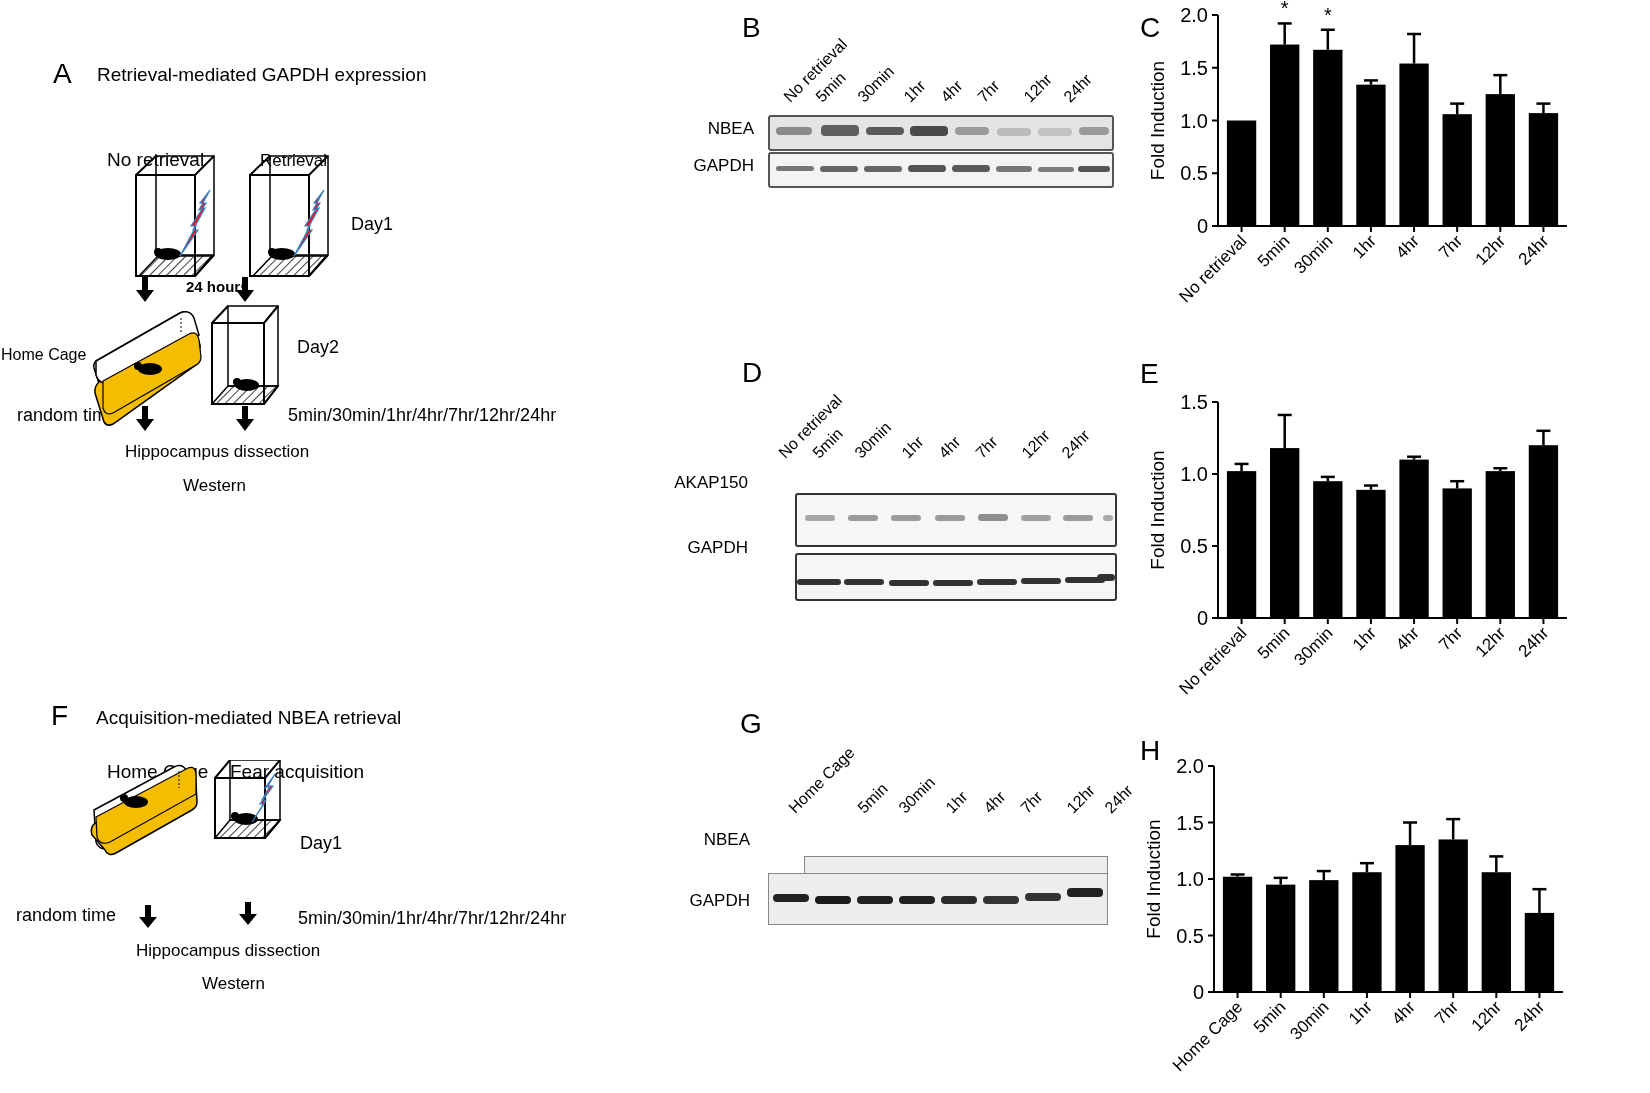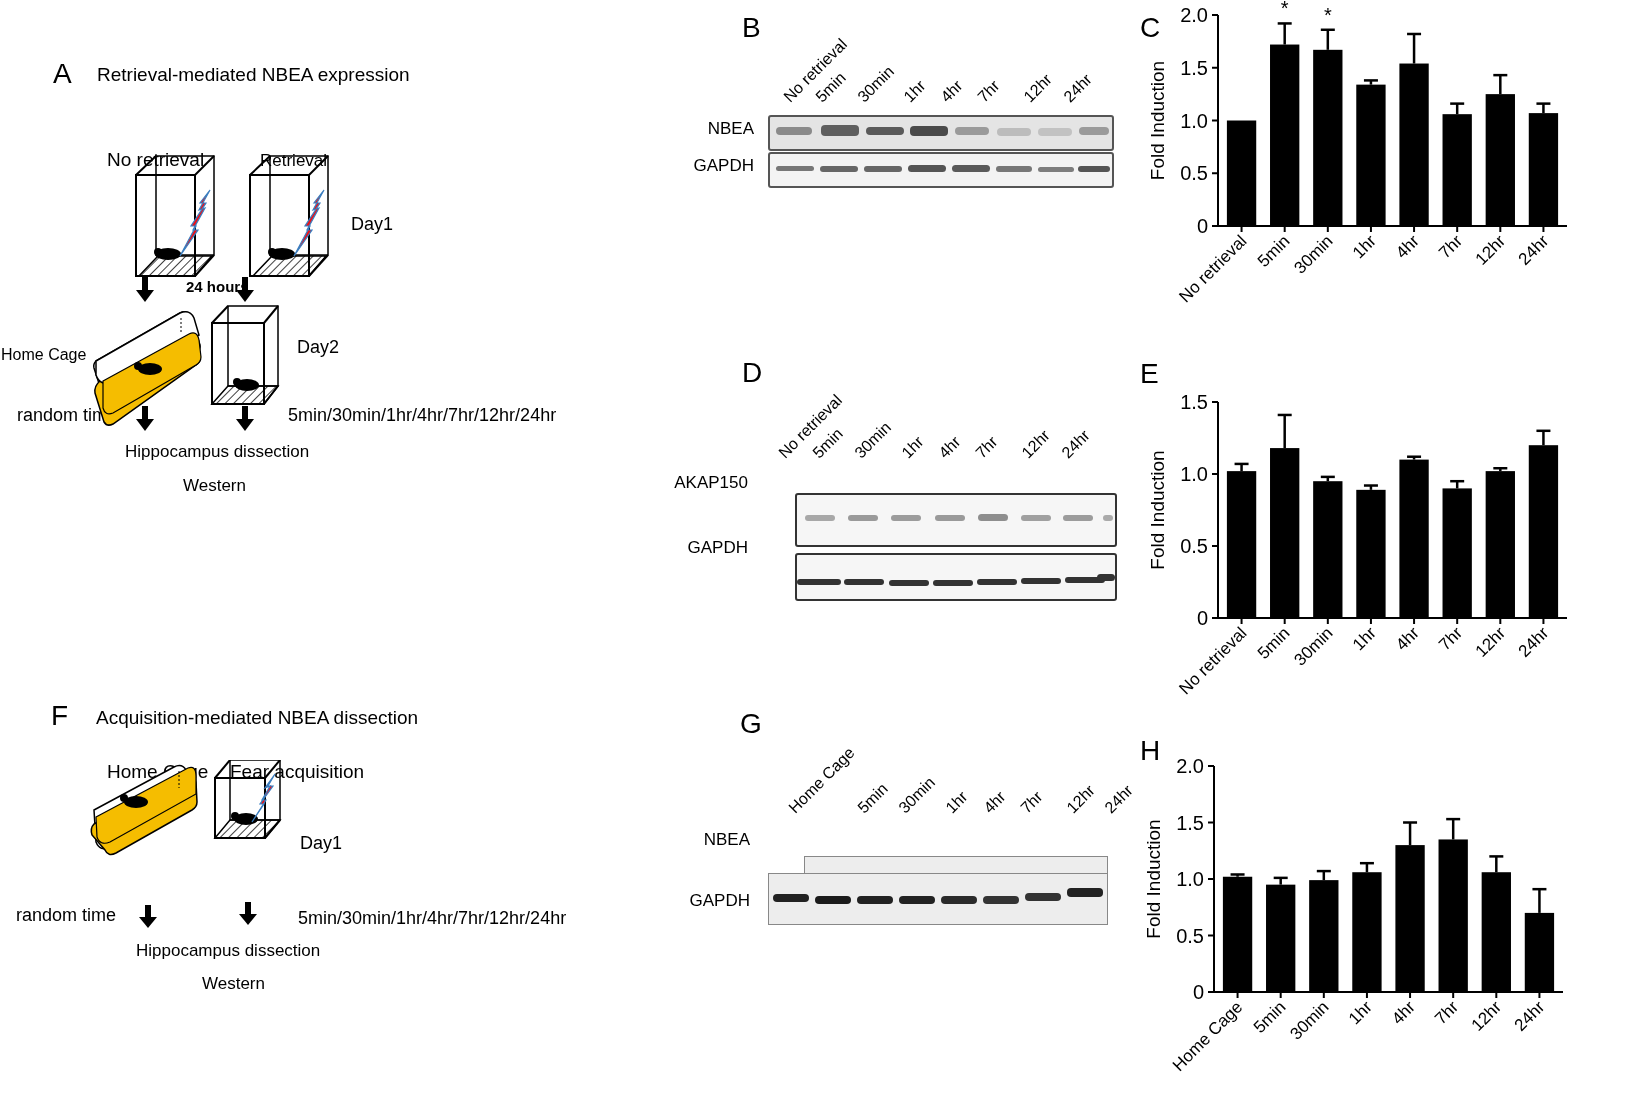--- a/index.html
+++ b/index.html
@@ -12,21 +12,21 @@
   .blot{position:absolute;border:2px solid #555;border-radius:3px;background:#f3f3f3;}
   .band{position:absolute;height:8px;border-radius:4px;}
   .rowlabel{position:absolute;font-size:17px;text-align:right;white-space:nowrap;}
   svg text{font-family:"Liberation Sans",sans-serif;}
 </style>
 </head>
 <body>
 
 <div>
   <div class="panel-letter" style="left:53px;top:58px;">A</div>
-  <div class="title" style="left:97px;top:64px;">Retrieval-mediated NBEA expression</div>
+  <div class="title" style="left:97px;top:64px;">Retrieval-mediated GAPDH expression</div>
   <div class="txt" style="left:107px;top:149px;font-size:19px;">No retrieval</div>
   <div class="txt" style="left:260px;top:151px;font-size:17px;">Retrieval</div>
   <div class="txt" style="left:351px;top:214px;">Day1</div>
   <div class="txt" style="left:186px;top:278px;font-size:15px;font-weight:bold;">24 hours</div>
   <div class="txt" style="left:1px;top:346px;font-size:16px;">Home Cage</div>
   <div class="txt" style="left:297px;top:337px;">Day2</div>
   <div class="txt" style="left:17px;top:405px;">random time</div>
   <div class="txt" style="left:288px;top:405px;">5min/30min/1hr/4hr/7hr/12hr/24hr</div>
   <div class="txt" style="left:125px;top:442px;font-size:17px;">Hippocampus dissection</div>
   <div class="txt" style="left:183px;top:476px;font-size:17px;">Western</div>
@@ -99,21 +99,21 @@
     </g>
     <g>
       <rect x="242" y="406" width="6" height="14" fill="#000"></rect>
       <polygon points="236,419 254,419 245,431" fill="#000"></polygon>
     </g>
   </svg>
 </div>
 
 <div>
   <div class="panel-letter" style="left:51px;top:700px;">F</div>
-  <div class="title" style="left:96px;top:707px;">Acquisition-mediated NBEA dissection</div>
+  <div class="title" style="left:96px;top:707px;">Acquisition-mediated NBEA retrieval</div>
   <div class="txt" style="left:107px;top:761px;font-size:19px;">Home Cage</div>
   <div class="txt" style="left:230px;top:761px;font-size:19px;">Fear acquisition</div>
   <div class="txt" style="left:300px;top:833px;">Day1</div>
   <div class="txt" style="left:16px;top:905px;">random time</div>
   <div class="txt" style="left:298px;top:908px;">5min/30min/1hr/4hr/7hr/12hr/24hr</div>
   <div class="txt" style="left:136px;top:941px;font-size:17px;">Hippocampus dissection</div>
   <div class="txt" style="left:202px;top:974px;font-size:17px;">Western</div>
 
   <svg class="abs" style="left:0;top:760px;" width="640" height="200">
     <g>

